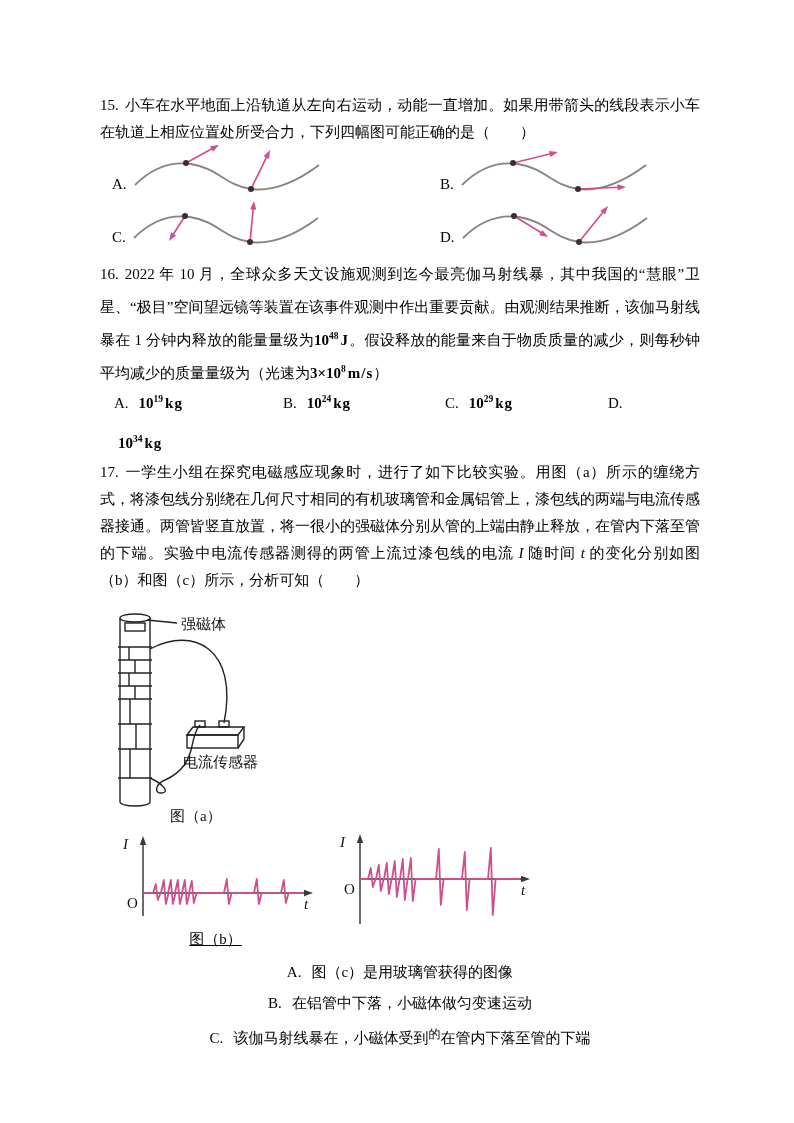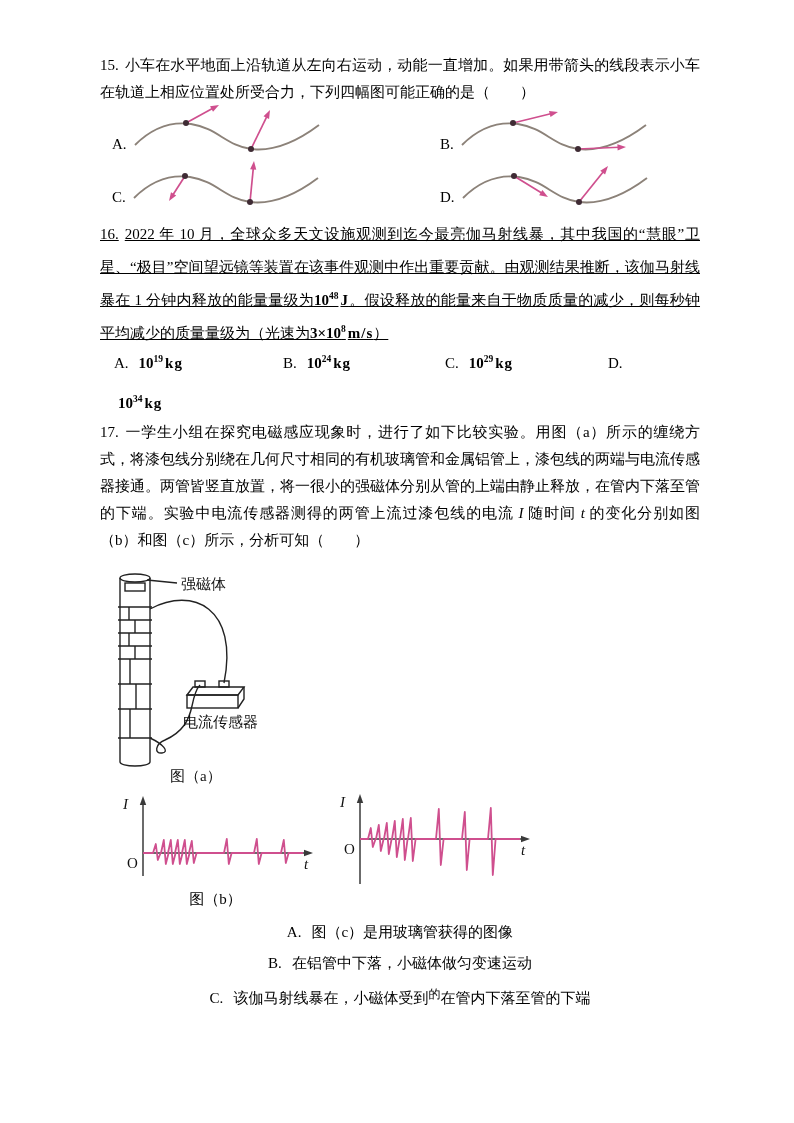--- a/index.html
+++ b/index.html
@@ -1,22 +1,22 @@
 <!DOCTYPE html>
 <html><head>
 <meta charset="utf-8">
 <style>
   html,body{margin:0;padding:0;}
   body{
     width:794px;height:1123px;overflow:hidden;background:#ffffff;color:#000;
     font-family:"Liberation Serif","DejaVu Serif",serif;
   }
-  .page{position:relative;width:600px;margin-left:100px;padding-top:52px;font-size:15px;}
+  .page{position:relative;width:600px;margin-left:100px;padding-top:92px;font-size:15px;}
   p.q{margin:0;line-height:27px;text-align:justify;}
-  p.q16p{line-height:33px;text-decoration:underline;}
+  p.q16p{line-height:33px;}
   .qnum{margin-right:6px;}
   .formula{font-weight:bold;white-space:nowrap;}
   .formula sup{font-size:9.5px;line-height:0;}
   .funit{margin-left:2px;letter-spacing:1px;}
   .var{font-style:italic;}
   
   .figrow{position:relative;height:53px;}
   .figitem{position:absolute;bottom:0;display:flex;align-items:flex-end;}
   .pos-a{left:12px;} .pos-b{left:340px;}
   .flab{padding-bottom:6px;margin-right:2px;}
@@ -27,21 +27,21 @@
   .o16a{left:14px;} .o16b{left:183px;} .o16c{left:345px;} .o16d{left:508px;}
   .opt16wrap{height:30px;padding-left:18px;display:flex;align-items:flex-end;}
   
   .figa-wrap{margin-left:15px;margin-top:16px;}
   svg text{font-family:"Liberation Serif","DejaVu Serif",serif;font-size:15px;fill:#111;}
   svg .gvar{font-style:italic;}
   
   .graphs{display:flex;margin-top:2px;}
   .gblock{display:flex;flex-direction:column;}
   .gb1{margin-left:13px;} .gb2{margin-left:12px;}
-  .gcap{width:205px;text-align:center;margin-top:4px;}
+  .gcap{width:205px;text-align:center;margin-top:4px;text-decoration:underline;}
   
   .opts17{margin-top:8px;}
   .opt17{line-height:31px;text-align:center;}
   .opt17 .olab{margin-right:10px;}
   .raised{font-size:12px;vertical-align:5px;}
 </style>
 </head>
 <body>
 
 <div class="page">

